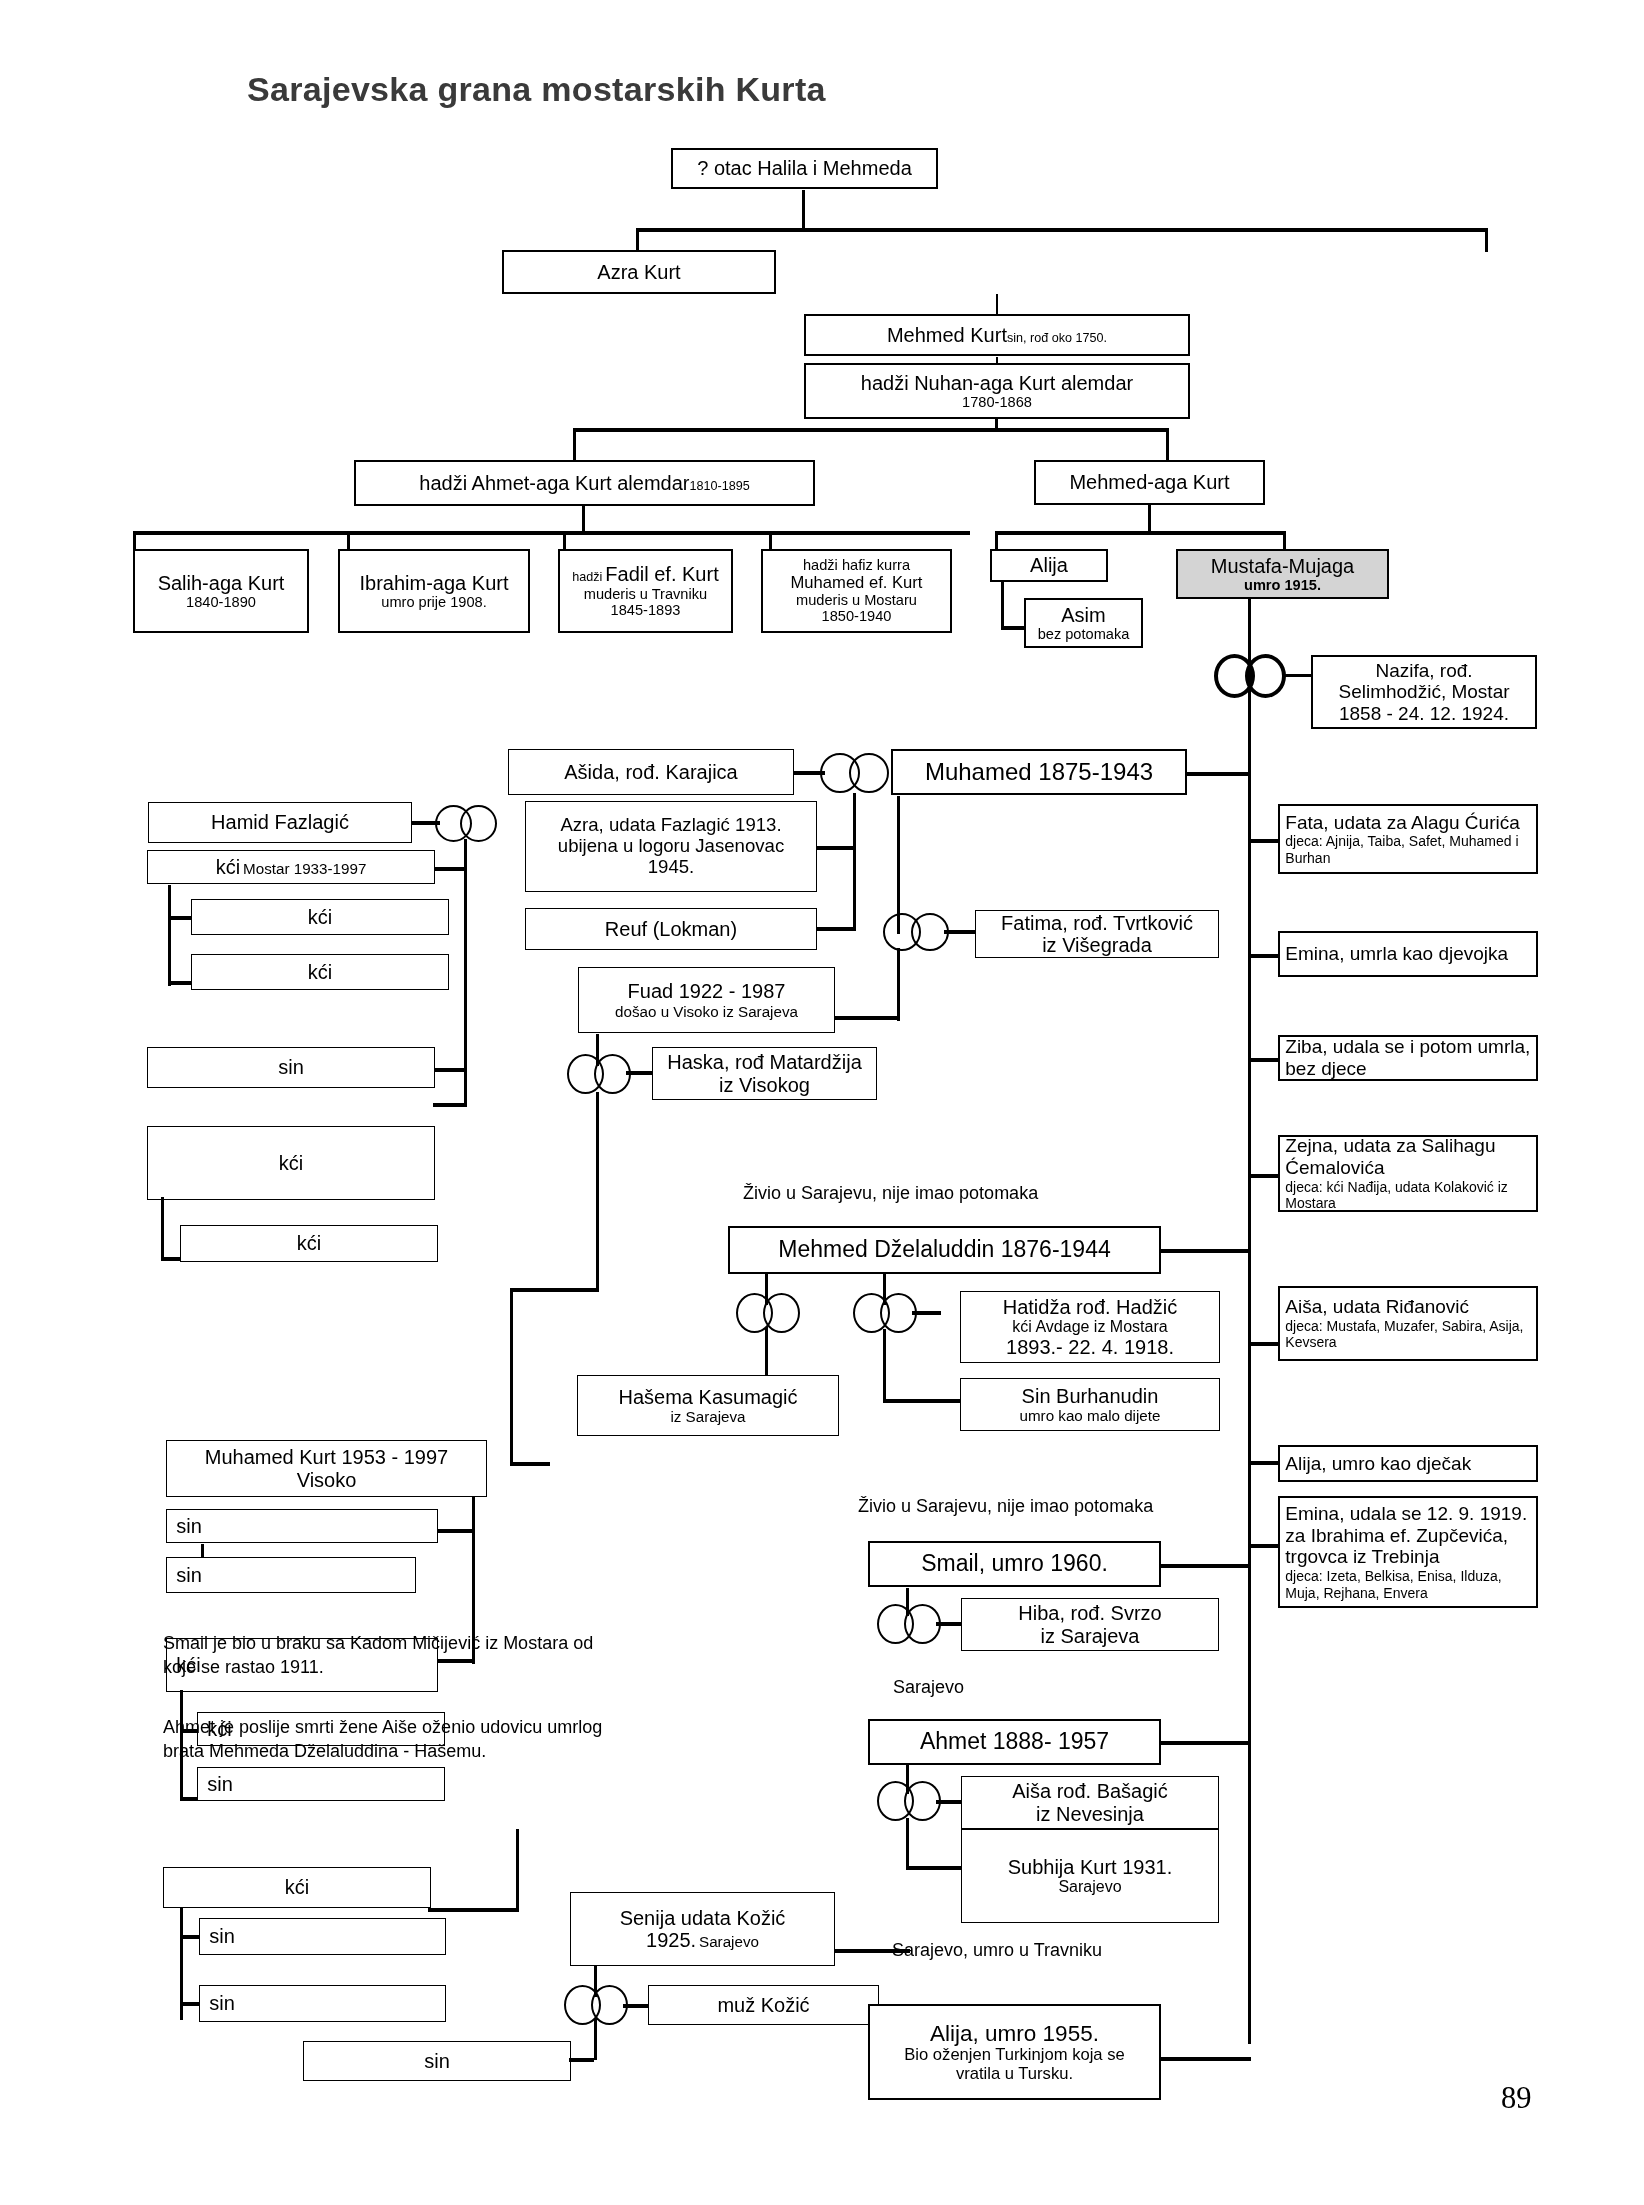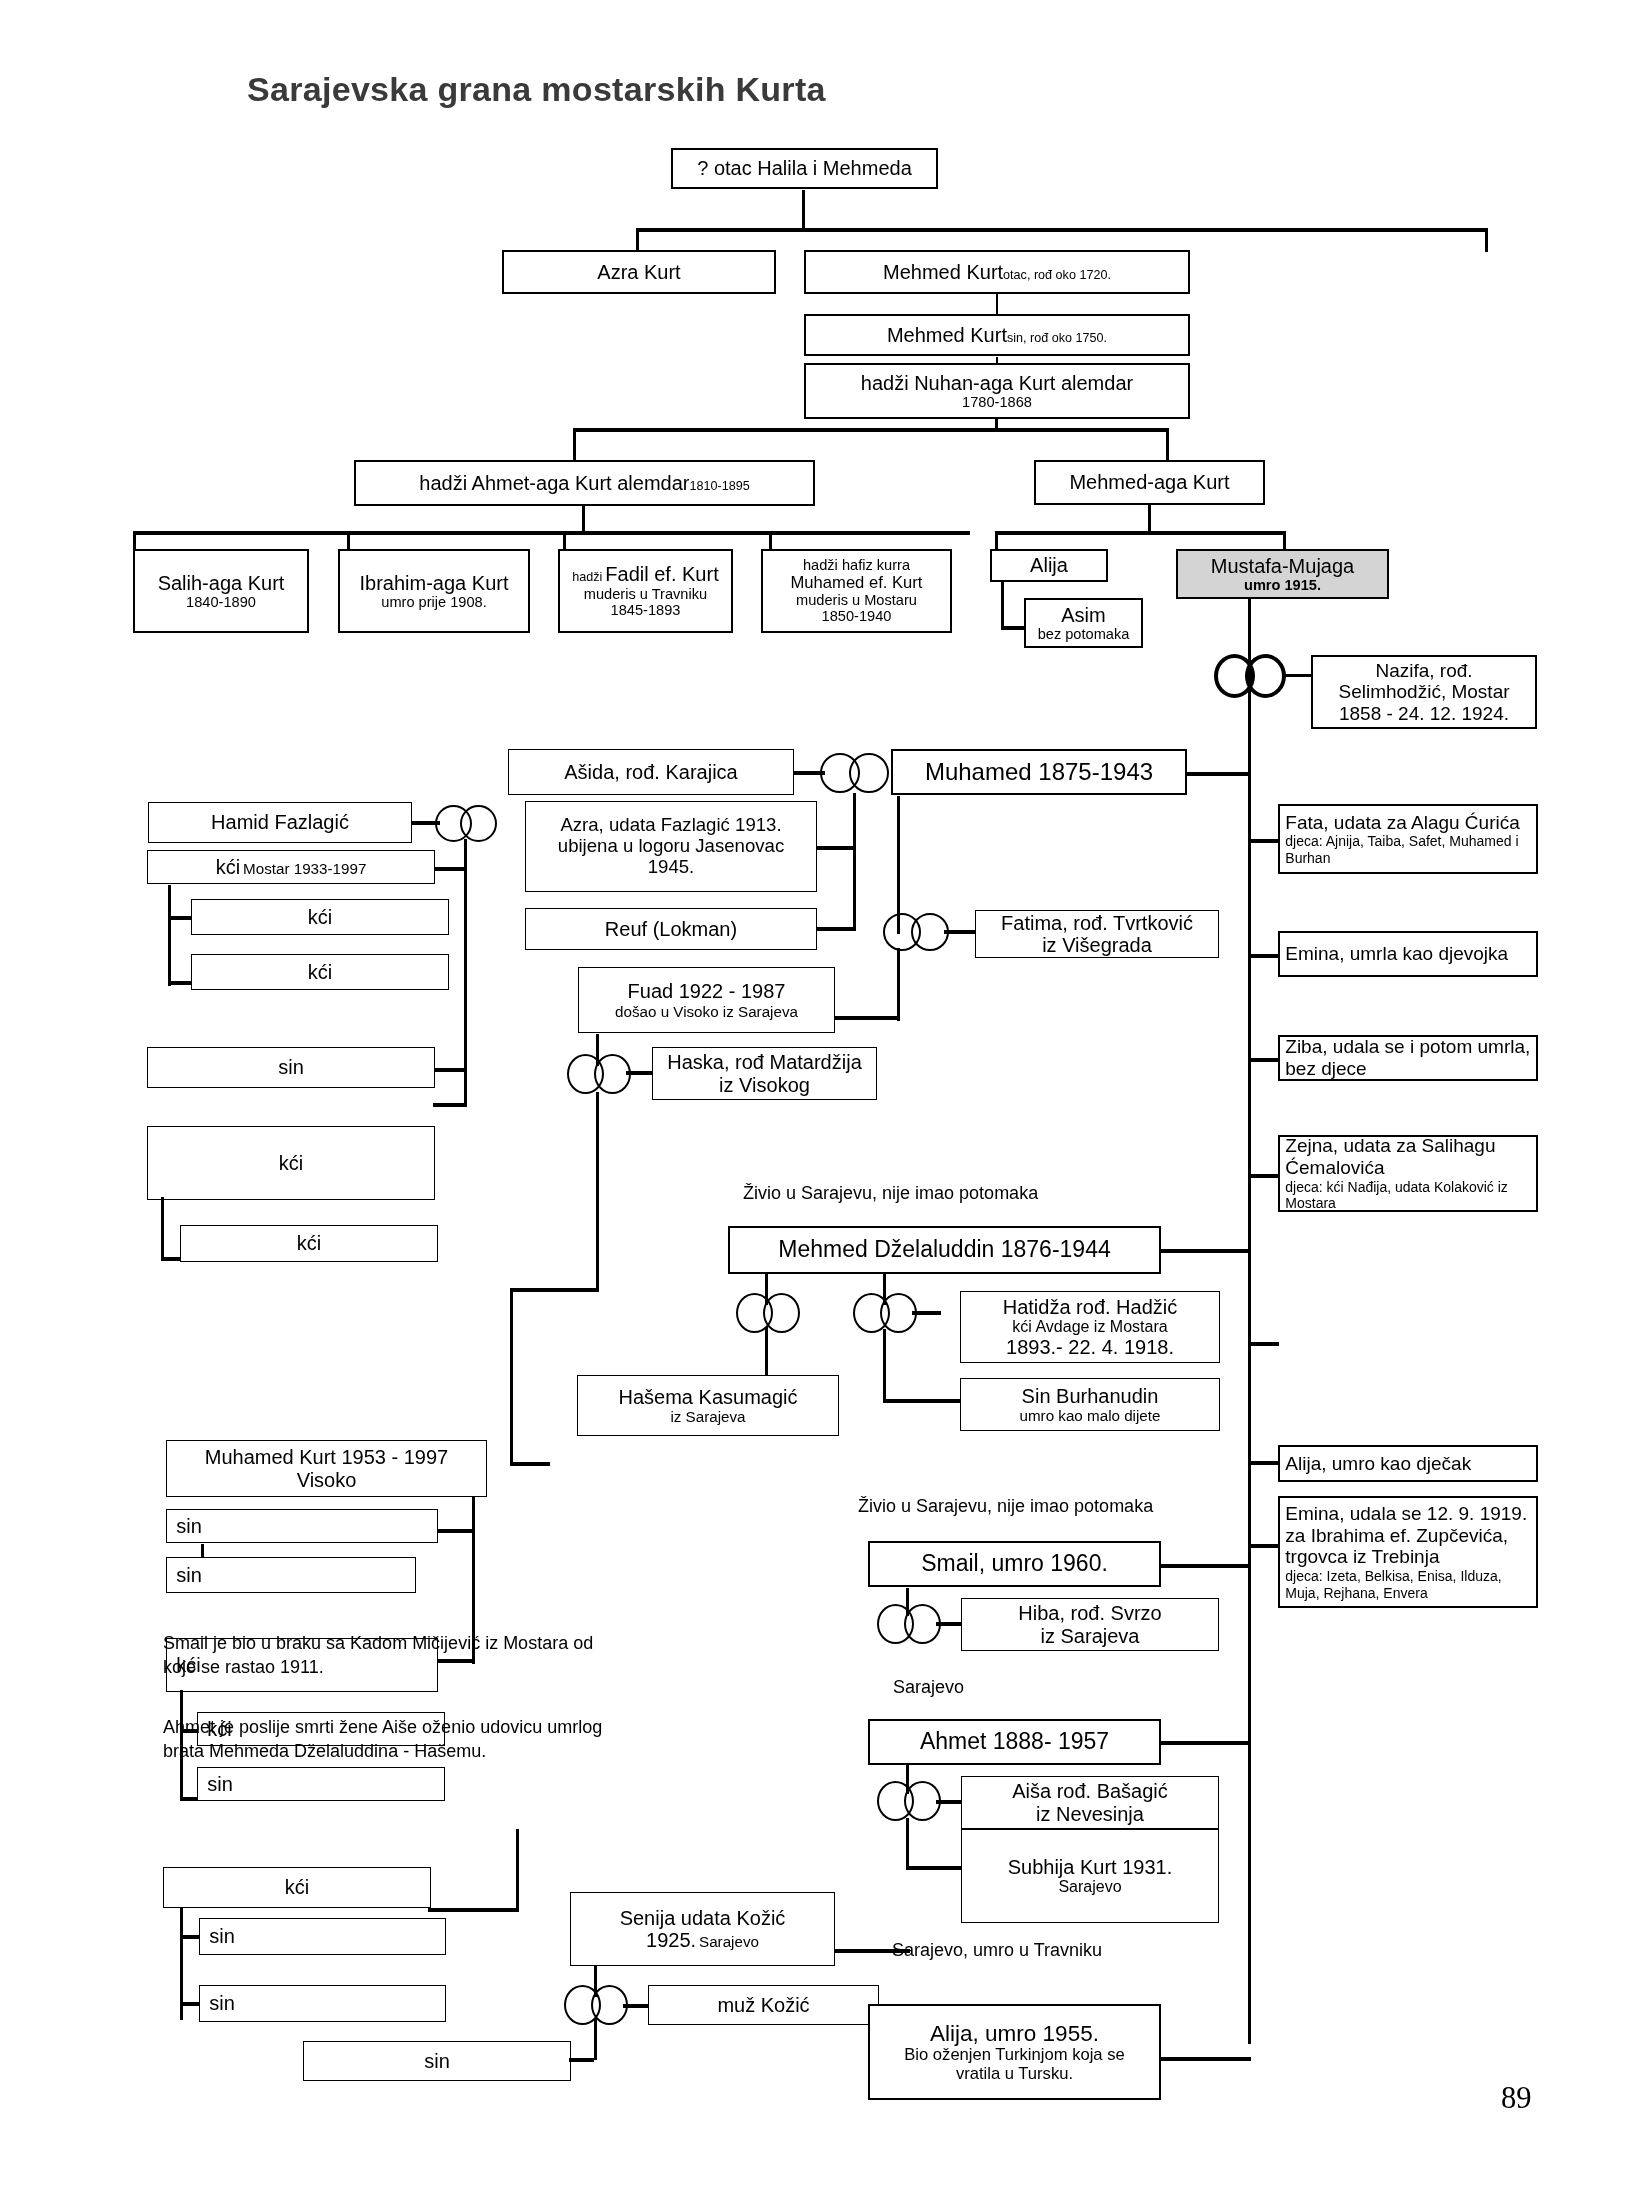--- a/index.html
+++ b/index.html
@@ -78,25 +78,20 @@
   </div>
 
   <div class="ln lnv" style="left:802px;top:190px;width:3.3px;height:41px;"></div>
   <div class="ln lnh" style="left:636px;top:228px;width:852px;height:4px;"></div>
   <div class="ln lnv" style="left:636px;top:228px;width:3.3px;height:24px;"></div>
   <div class="ln lnv" style="left:1485px;top:228px;width:3.3px;height:24px;"></div>
 
   <div class="box" style="left:502px;top:250px;width:274px;height:44px;">
     <span class="l1">Azra Kurt</span>
   </div>
-  <div class="box" style="left:804px;top:250px;width:386px;height:44px;">
-    <span>
-      <span class="inline-main">Mehmed Kurt</span><span class="inline-sub">otac, rođ oko 1720.</span>
-    </span>
-  </div>
 
   <div class="ln lnv t" style="left:996px;top:294px;width:2px;height:21px;"></div>
 
   <div class="box" style="left:804px;top:314px;width:386px;height:42px;">
     <span>
       <span class="inline-main">Mehmed Kurt</span><span class="inline-sub">sin, rođ oko 1750.</span>
     </span>
   </div>
 
   <div class="ln lnv t" style="left:996px;top:357px;width:2px;height:13.3px;"></div>
@@ -306,20 +301,24 @@
     <span class="wrap">Ziba, udala se i potom umrla, bez djece</span>
   </div>
 
   <div class="ln lnh" style="left:1248px;top:1174px;width:31px;height:4px;"></div>
   <div class="box thick" style="left:1278px;top:1135px;width:260px;height:77px;">
     <span class="wrap">Zejna, udata za Salihagu Ćemalovića</span>
     <span class="wrapsm">djeca: kći Nađija, udata Kolaković iz Mostara</span>
   </div>
 
   <div class="ln lnh" style="left:1248px;top:1342px;width:31px;height:4px;"></div>
+  <div class="box thick" style="left:1278px;top:1286px;width:260px;height:75px;">
+    <span class="wrap">Aiša, udata Riđanović</span>
+    <span class="wrapsm">djeca: Mustafa, Muzafer, Sabira, Asija, Kevsera</span>
+  </div>
 
   <div class="ln lnh" style="left:1248px;top:1461px;width:31px;height:4px;"></div>
   <div class="box thick" style="left:1278px;top:1445px;width:260px;height:37px;">
     <span class="wrap">Alija, umro kao dječak</span>
   </div>
 
   <div class="ln lnh" style="left:1248px;top:1544px;width:31px;height:4px;"></div>
   <div class="box thick" style="left:1278px;top:1496px;width:260px;height:112px;">
     <span class="wrap">Emina, udala se 12. 9. 1919. za Ibrahima ef. Zupčevića, trgovca iz Trebinja</span>
     <span class="wrapsm">djeca: Izeta, Belkisa, Enisa, Ilduza, Muja, Rejhana, Envera</span>

